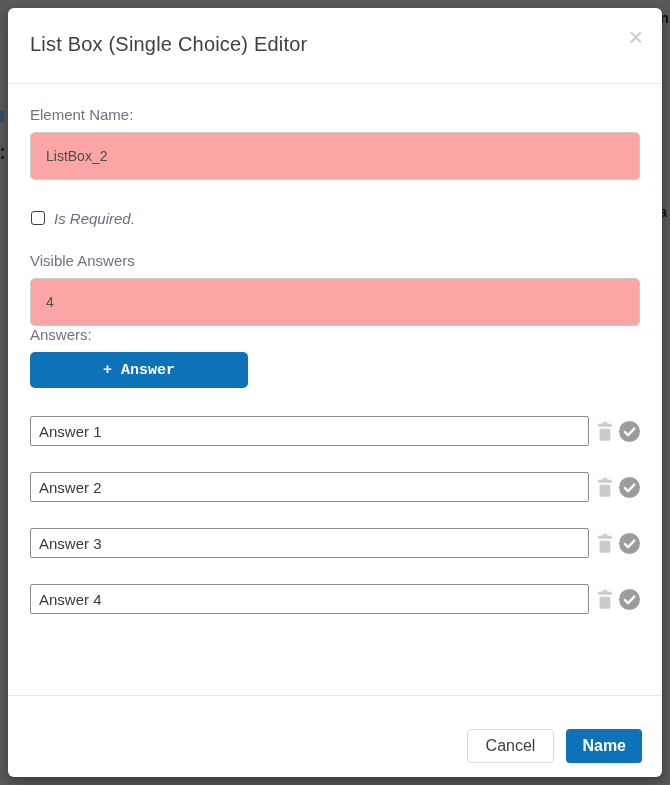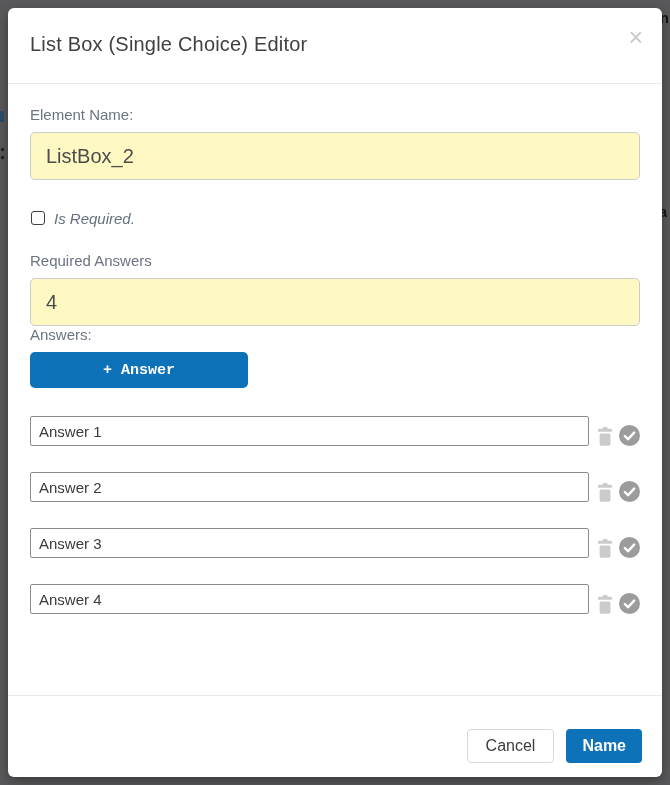--- a/index.html
+++ b/index.html
@@ -54,27 +54,27 @@
   .lbl-element-name { margin-top: 22px; }
   .lbl-visible-answers { margin-top: 24px; }
   .lbl-answers { }
   .text-input-lg {
     display: block;
     margin-top: 8px;
     width: 100%;
     height: 48px;
     border: 1px solid #cccccc;
     border-radius: 5px;
-    font-size: 20px;
+    font-size: 14px;
     color: #4c4c4c;
     padding: 0 15px;
     box-sizing: border-box;
     font-family: "Liberation Sans", sans-serif;
     outline: none;
-    background: #fef9c3;
+    background: #fca5a5;
   }
   .checkbox-row {
     margin-top: 28px;
     height: 20px;
     display: flex;
     align-items: center;
   }
   .checkbox {
     appearance: none;
     -webkit-appearance: none;
@@ -92,21 +92,21 @@
     width: 218px; height: 36px;
     background: #0e72b9;
     color: #ffffff;
     font-size: 15px;
     font-weight: bold;
     border: none;
     border-radius: 5px;
     cursor: pointer;
     font-family: Liberation Mono, monospace;
   }
-  .answer-row { display: flex; align-items: flex-end; }
+  .answer-row { display: flex; align-items: center; }
   .answer-row.first { margin-top: 28px; }
   .answer-row.rest  { margin-top: 26px; }
   .answer-input {
     width: 563px; height: 30px;
     border: 1px solid #8c8c8c;
     border-radius: 2px;
     font-size: 15px;
     color: #3a3a3a;
     padding: 0 8px;
     box-sizing: border-box;
@@ -179,21 +179,21 @@
     <div class="modal-body">
 
       <div class="field-label lbl-element-name">Element Name:</div>
       <input class="text-input-lg" type="text" value="ListBox_2" style="">
 
       <div class="checkbox-row">
         <input type="checkbox" class="checkbox" style="">
         <span class="checkbox-label">Is Required.</span>
       </div>
 
-      <div class="field-label lbl-visible-answers">Required Answers</div>
+      <div class="field-label lbl-visible-answers">Visible Answers</div>
       <input class="text-input-lg" type="text" value="4" style="">
 
       <div class="field-label lbl-answers">Answers:</div>
       <button class="add-answer-btn">+ Answer</button>
 
       <div class="answer-row first">
         <input class="answer-input" type="text" value="Answer 1" style="">
         <button class="icon-btn trash-btn">
           <svg width="16" height="19" viewBox="0 0 16 19" fill="#cbcbcb" xmlns="http://www.w3.org/2000/svg">
             <rect x="5.5" y="0" width="5" height="2.6" rx="1"></rect>

